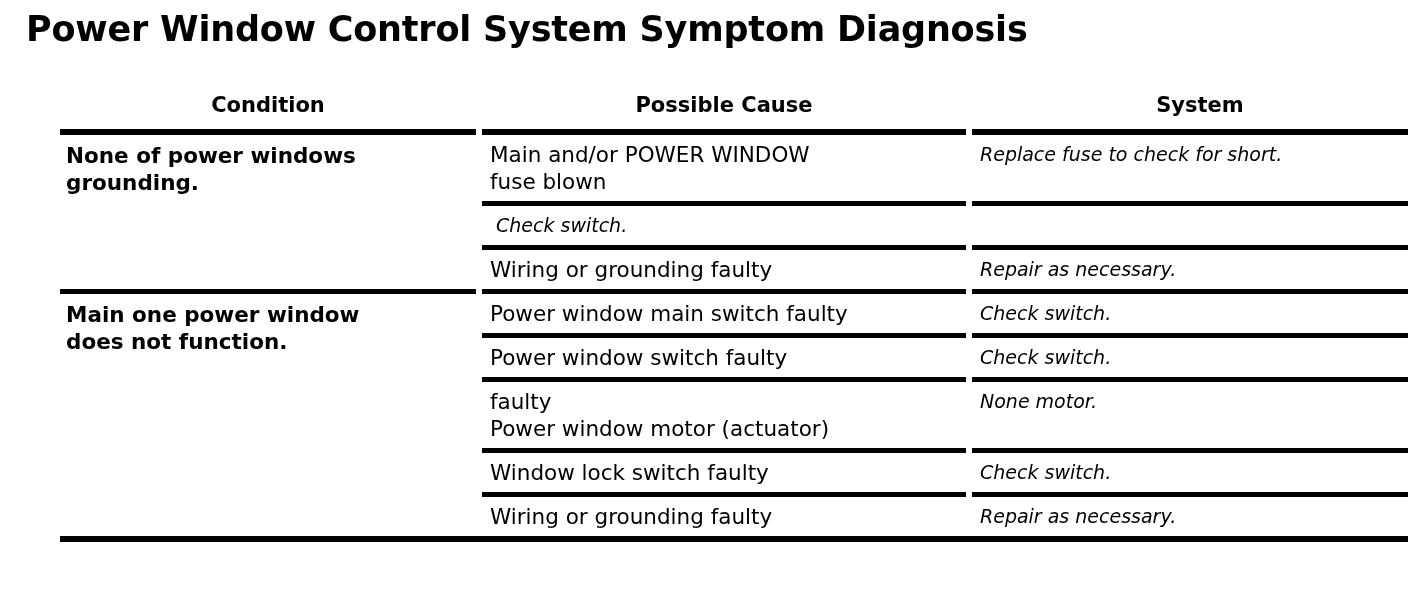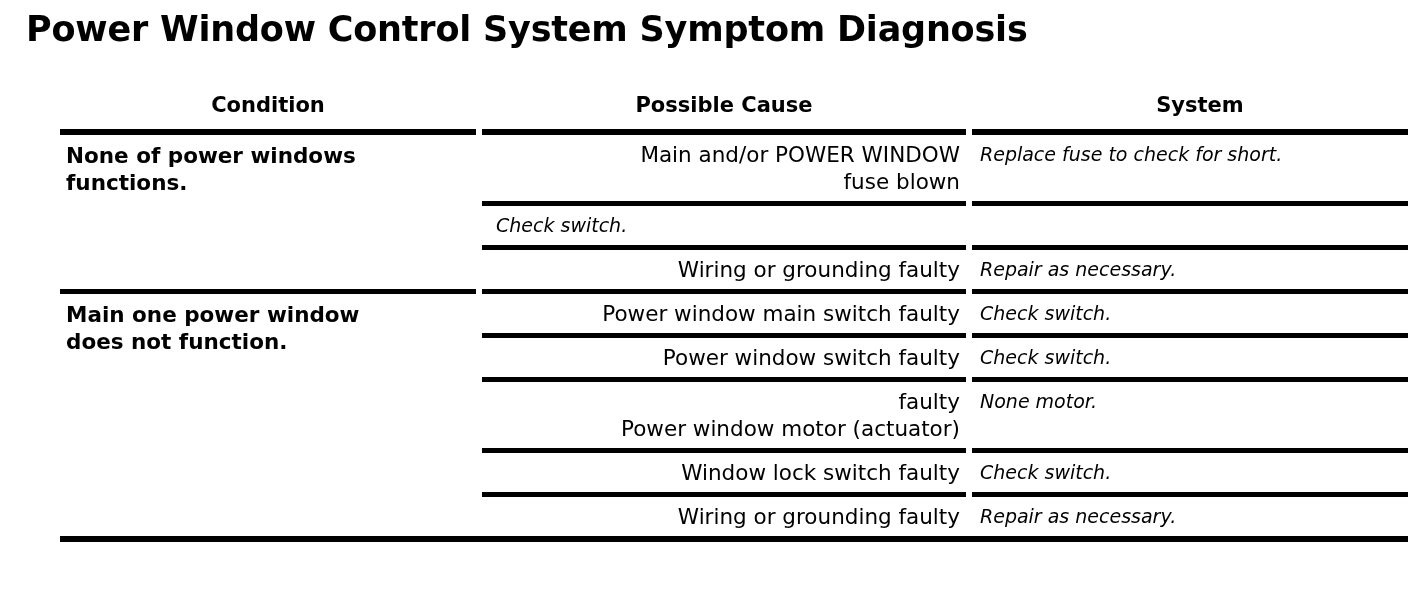--- a/index.html
+++ b/index.html
@@ -40,21 +40,21 @@
   .sym-table {
     position: absolute;
     left: 12px;
     top: 92px;
     width: 1368px;
     margin-left: 48px;
   }
 
   
   .col-cond   { width: 416px; }
-  .col-cause  { width: 484px; text-align: right; }
+  .col-cause  { width: 484px; }
   .col-action { width: 456px; }
   .gap        { width: 6px; }
 
   .hdr-row {
     display: flex;
     align-items: flex-end;
   }
   .hdr-cell {
     font-family: "DejaVu Sans", sans-serif;
     font-weight: bold;
@@ -149,21 +149,21 @@
       <div class="gap"></div>
       <div class="seg col-cause"></div>
       <div class="gap"></div>
       <div class="seg col-action"></div>
     </div>
 
     <div class="section">
 
       <div class="cond-cell col-cond">
         <div>None of power windows</div>
-        <div>functions.</div>
+        <div>grounding.</div>
       </div>
 
       <div class="gap"></div>
 
       <div class="rows-col" style="width:946px;">
 
         <div class="body-row">
           <div class="cause-cell col-cause">
             <div>Main and/or POWER WINDOW</div>
             <div>fuse blown</div>

